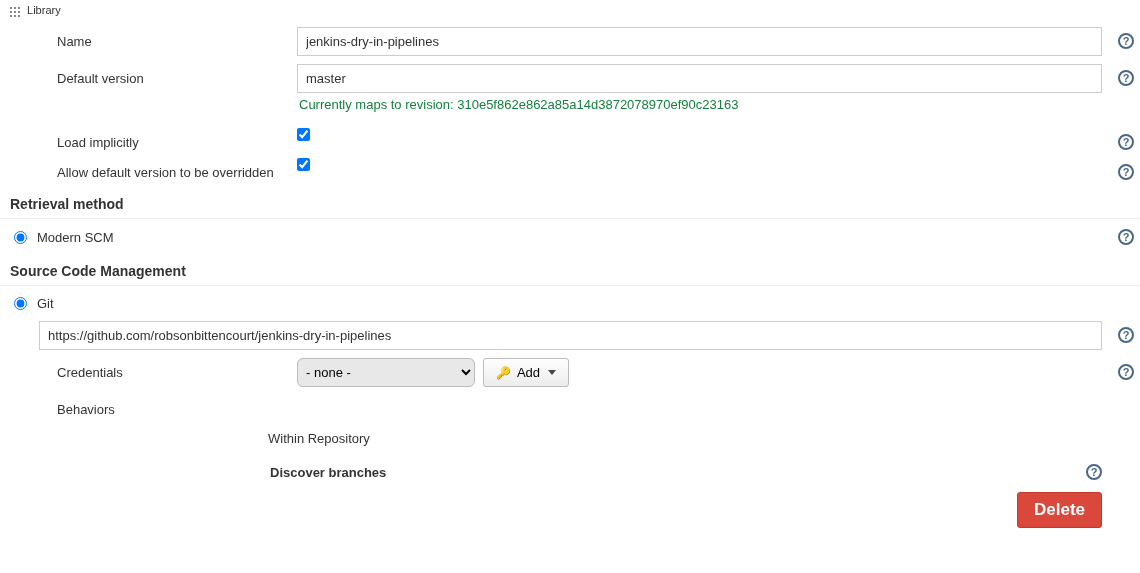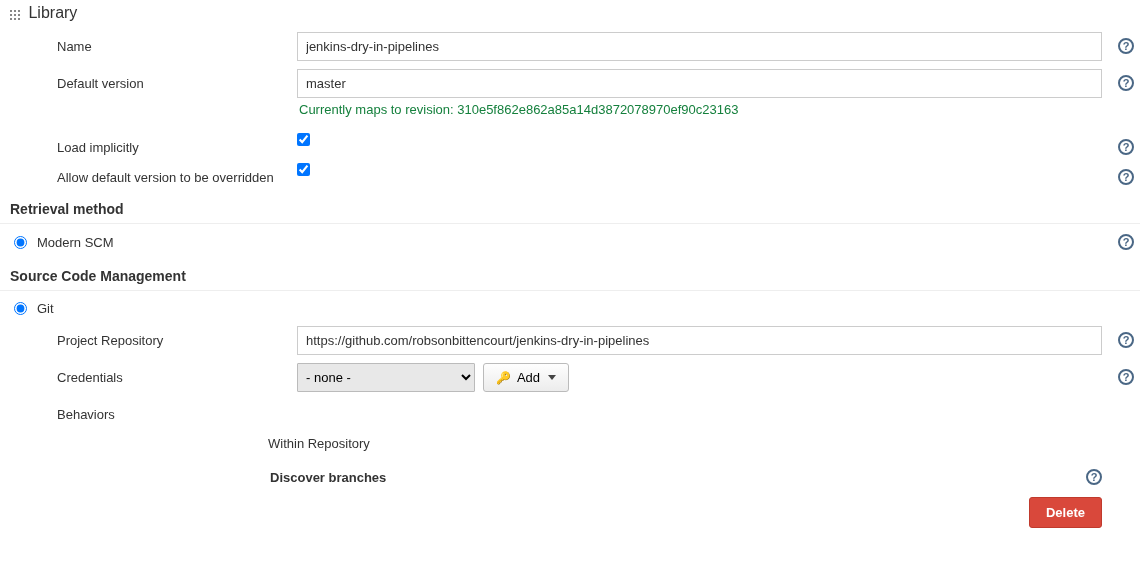--- a/index.html
+++ b/index.html
@@ -75,29 +75,29 @@
     width: 12px; height: 12px;
     display: inline-block;
     vertical-align: middle;
     margin-right: 4px;
     background-image: radial-gradient(circle, #888 1px, transparent 1px);
     background-size: 4px 4px;
     background-position: 1px 1px;
   }
   .lib-title {
     padding: 4px 0 6px 8px;
-    font-size: 16px;
+    font-size: 11px;
   }
   select.cred {
     width: 178px;
     padding: 5px 4px;
     font-size: 13px;
     border: 1px solid #bbb;
     background: #e8e8e8;
-    border-radius: 1px;
+    border-radius: 6px;
   }
   .add-btn {
     margin-left: 8px;
     padding: 6px 12px;
     font-size: 13px;
     border: 1px solid #bbb;
     background: linear-gradient(#fefefe, #ececec);
     border-radius: 3px;
     cursor: pointer;
     display: inline-flex;
@@ -134,21 +134,21 @@
   .delete-wrap {
     display: flex;
     justify-content: flex-end;
     padding: 8px 0 4px 0;
   }
   .delete-btn {
     background: #d9483b;
     color: #fff;
     border: 1px solid #c03a2d;
     padding: 7px 16px;
-    font-size: 13px;
+    font-size: 17px;
     font-weight: bold;
     border-radius: 3px;
     cursor: pointer;
     text-align: right;
   }
   .radio-help-wrap {
     display: flex;
     align-items: center;
   }
   .radio-left { flex: 1; display: flex; align-items: center; }
@@ -241,21 +241,20 @@
     </div>
   </div>
 
   <div class="section-header">Source Code Management</div>
   <div class="radio-row">
     <input type="radio" checked="" style="">
     <span class="rlabel">Git</span>
   </div>
 
   <div class="row">
-    <div class="label-col">Project Repository</div>
     <div class="input-col">
       <input type="text" value="https://github.com/robsonbittencourt/jenkins-dry-in-pipelines" style="">
     </div>
     <div class="help-col">
       <span class="help-icon">
         <svg viewBox="0 0 16 16">
             <circle cx="8" cy="8" r="7" fill="none" stroke="#4a6785" stroke-width="2"></circle>
             <text x="8" y="12" text-anchor="middle" font-size="11" font-weight="bold" fill="#4a6785">?</text>
           </svg>
       </span>

